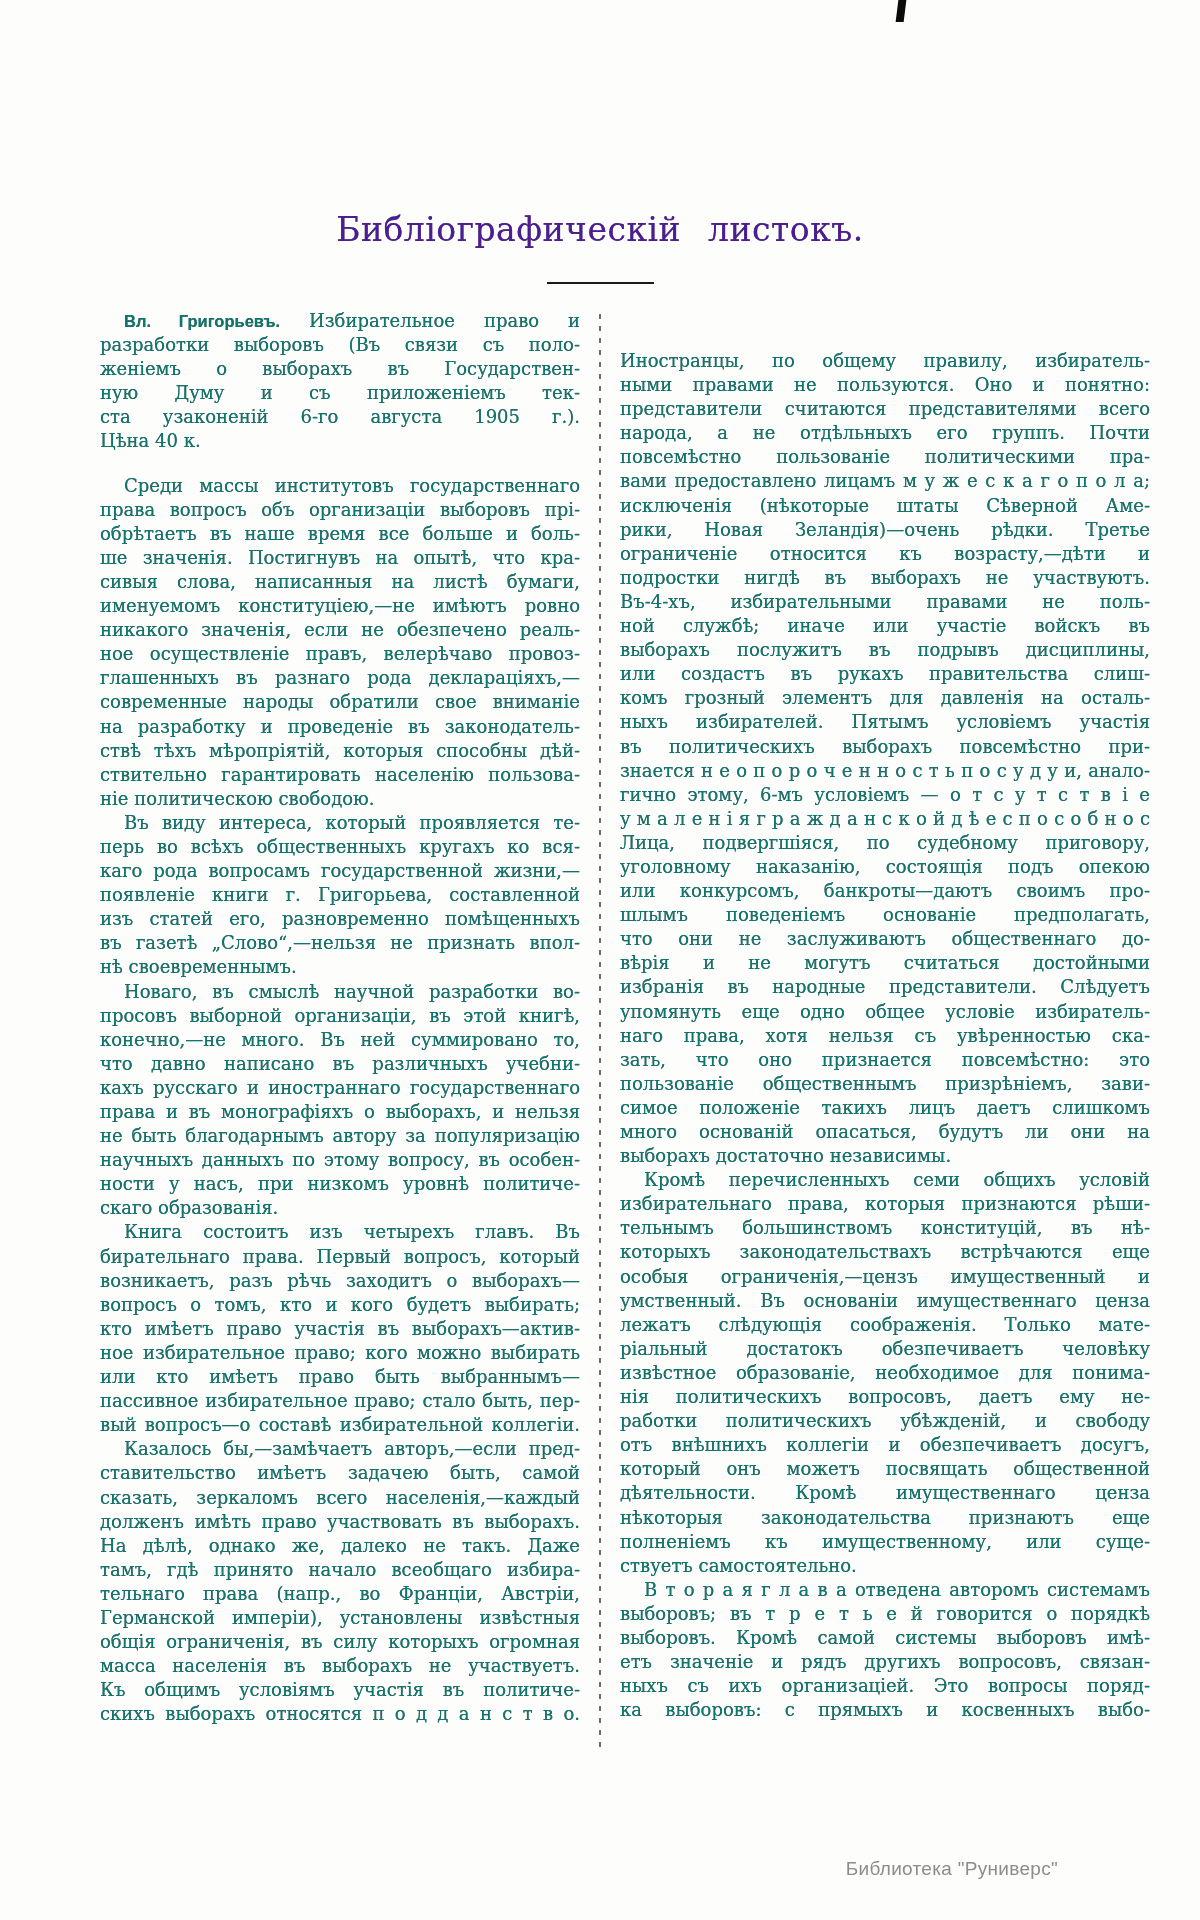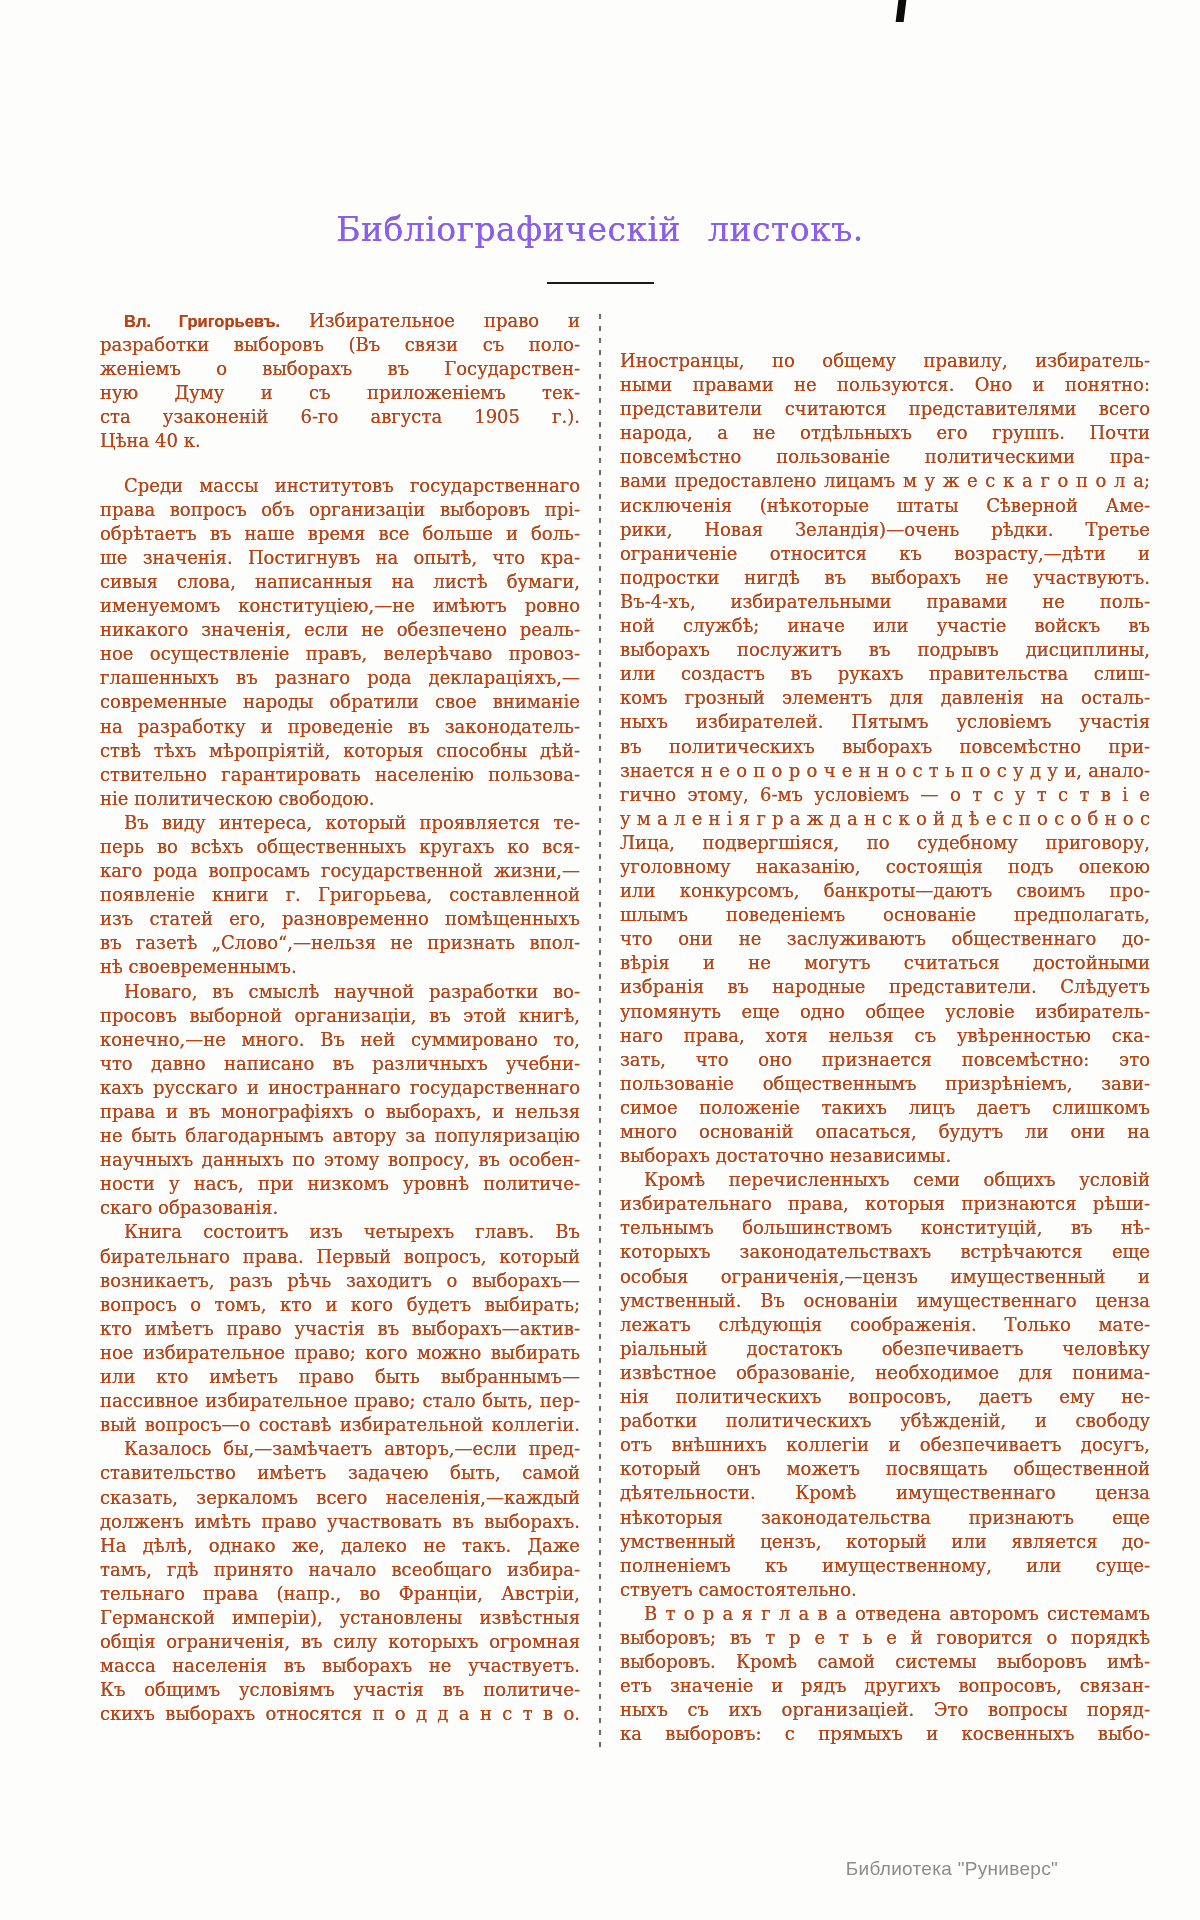--- a/index.html
+++ b/index.html
@@ -1,27 +1,27 @@
 <!DOCTYPE html>
 <html><head>
 <meta charset="utf-8">
 <style>
   html,body{margin:0;padding:0;background:#ffffff;}
   .page{position:relative;width:1200px;height:1920px;background:#fdfdfc;overflow:hidden;
         font-family:"DejaVu Serif",serif;}
   .title{position:absolute;top:211px;left:0;width:100%;text-align:center;
          font-size:33px;line-height:37px;letter-spacing:.5px;word-spacing:16px;
-         color:#8b5cf6;text-shadow:0 0 .4px rgba(20,20,20,.6);}
+         color:#4c1d95;text-shadow:0 0 .4px rgba(20,20,20,.6);}
   .title-rule{position:absolute;top:282px;left:547px;width:107px;height:2px;background:#1a1a1a;}
   .scan-artifact{position:absolute;left:897px;top:0;width:8px;height:22px;background:#0b0b0b;
                  transform:skewX(-7deg);}
   .col-divider{position:absolute;left:599px;top:314px;width:2px;height:1436px;
                background:repeating-linear-gradient(to bottom,#474747 0 5px,transparent 5px 12px);
                opacity:.8;}
-  .col{position:absolute;top:309px;color:#c2410c;}
+  .col{position:absolute;top:309px;color:#0f766e;}
   .col-left{left:100px;width:480px;}
   .col-right{left:620px;width:530px;margin-top:40px;}
   .para{margin:0;}
   .para.gap-after{margin-bottom:20px;}
   .line{font-size:18px;line-height:24.1px;height:24.1px;overflow:hidden;
         text-align:justify;text-align-last:justify;
         text-shadow:0 0 .35px rgba(25,25,25,.65);}
   .line.indent{padding-left:24px;}
   .line.last{text-align-last:left;}
   .lead-bold{font-family:"Liberation Sans","DejaVu Sans",sans-serif;
@@ -156,21 +156,20 @@
         <div class="line">умственный. Въ основаніи имущественнаго ценза</div>
         <div class="line">лежатъ слѣдующія соображенія. Только мате-</div>
         <div class="line">ріальный достатокъ обезпечиваетъ человѣку</div>
         <div class="line">извѣстное образованіе, необходимое для понима-</div>
         <div class="line">нія политическихъ вопросовъ, даетъ ему не-</div>
         <div class="line">работки политическихъ убѣжденій, и свободу</div>
         <div class="line">отъ внѣшнихъ коллегіи и обезпечиваетъ досугъ,</div>
         <div class="line">который онъ можетъ посвящать общественной</div>
         <div class="line">дѣятельности. Кромѣ имущественнаго ценза</div>
         <div class="line">нѣкоторыя законодательства признаютъ еще</div>
-        <div class="line">умственный цензъ, который или является до-</div>
         <div class="line">полненіемъ къ имущественному, или суще-</div>
         <div class="line last">ствуетъ самостоятельно.</div>
       </div>
       <div class="para">
         <div class="line indent">В т о р а я г л а в а отведена авторомъ системамъ</div>
         <div class="line">выборовъ; въ т р е т ь е й говорится о порядкѣ</div>
         <div class="line">выборовъ. Кромѣ самой системы выборовъ имѣ-</div>
         <div class="line">етъ значеніе и рядъ другихъ вопросовъ, связан-</div>
         <div class="line">ныхъ съ ихъ организаціей. Это вопросы поряд-</div>
         <div class="line">ка выборовъ: с прямыхъ и косвенныхъ выбо-</div>

